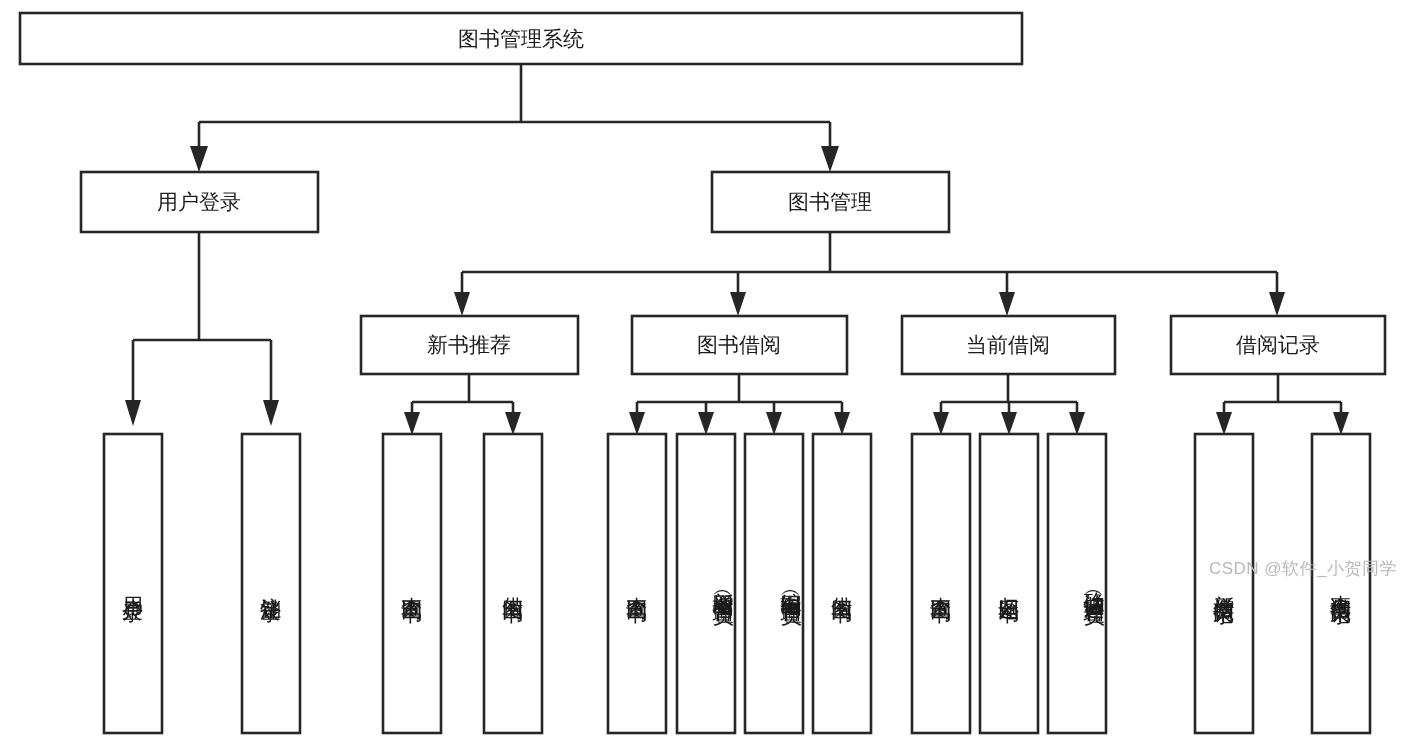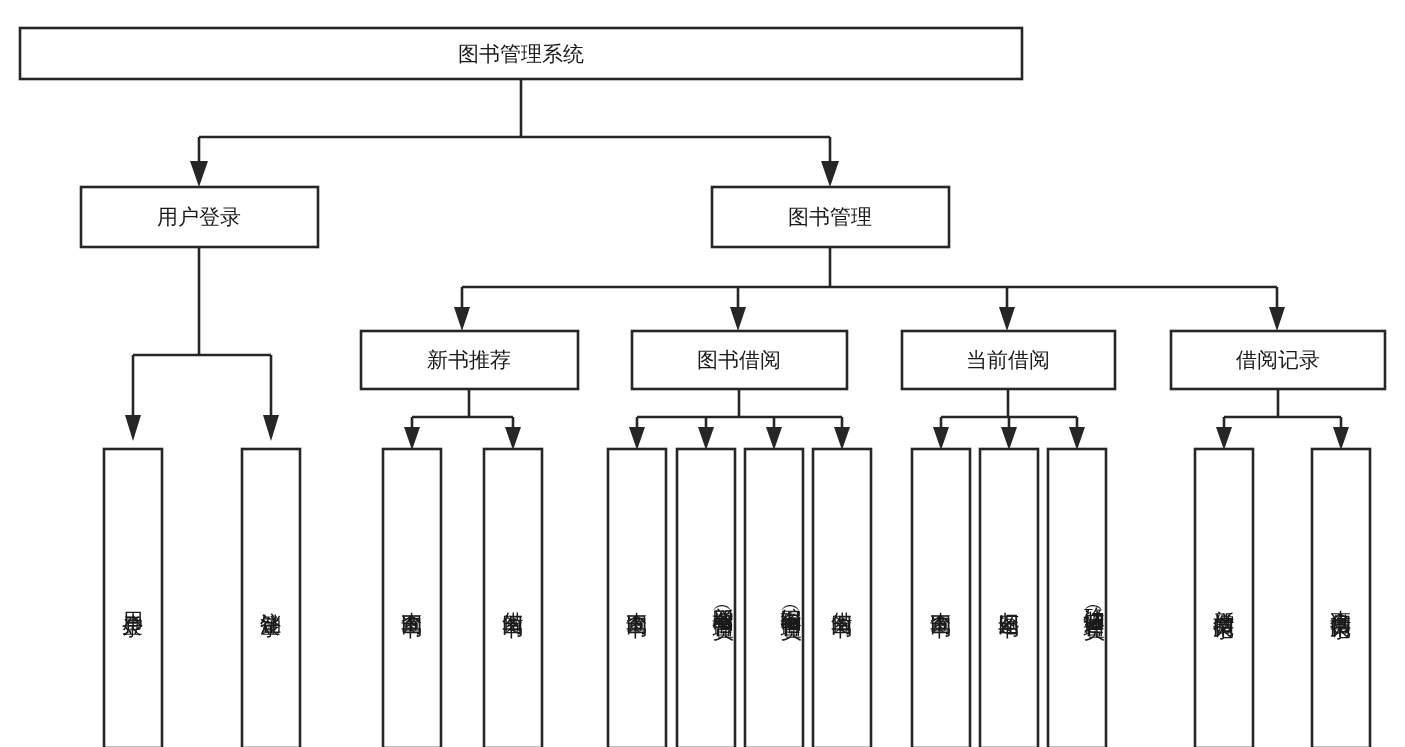--- a/index.html
+++ b/index.html
@@ -11,21 +11,20 @@
     width: 1405px;
     height: 747px;
     font-family: "Liberation Sans", "DejaVu Sans", sans-serif;
     overflow: hidden;
     position: relative;
   }
   #diagram-root {
     position: relative;
     width: 1405px;
     height: 586px;
-    margin-top: 15px;
   }
   svg.flow {
     position: absolute;
     top: 0;
     left: 0;
     width: 1405px;
     height: 747px;
     display: block;
   }
   .node-rect {
@@ -215,14 +214,15 @@
   <div class="vlabel" style="left:745px; top:438px; width:58px; height:291px; align-items:flex-start;">编辑图书（管理员）</div>
   <div class="vlabel" style="left:813px; top:434px; width:58px; height:299px;">借阅图书</div>
 
   <div class="vlabel" style="left:912px; top:434px; width:58px; height:299px;">查询图书</div>
   <div class="vlabel" style="left:980px; top:434px; width:58px; height:299px;">归还图书</div>
   <div class="vlabel" style="left:1048px; top:438px; width:58px; height:291px; align-items:flex-start;">确认归还（管理员）</div>
 
   <div class="vlabel" style="left:1195px; top:434px; width:58px; height:299px;">新增借阅记录</div>
   <div class="vlabel" style="left:1312px; top:434px; width:58px; height:299px;">查询借阅记录</div>
 
+  <div id="watermark">CSDN @软件_小贺同学</div>
 
 </div>
 
 </body></html>

